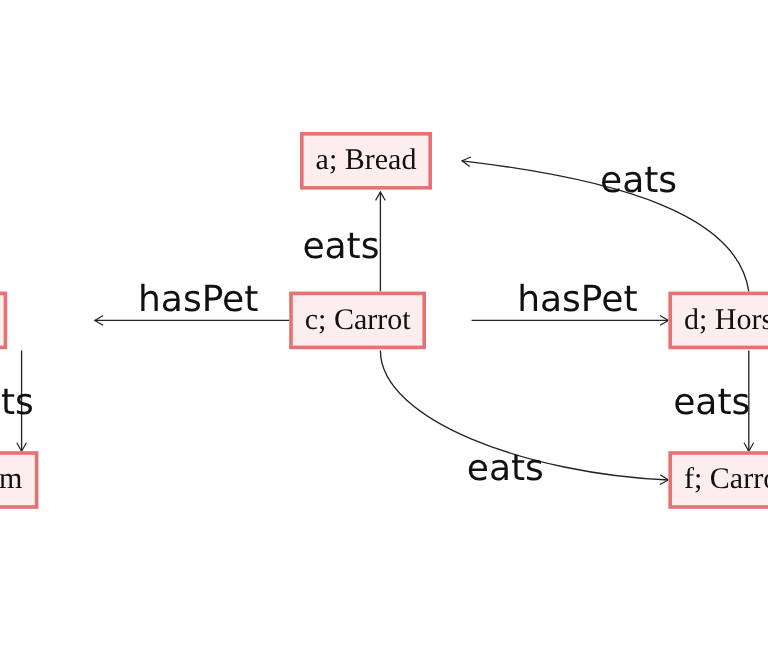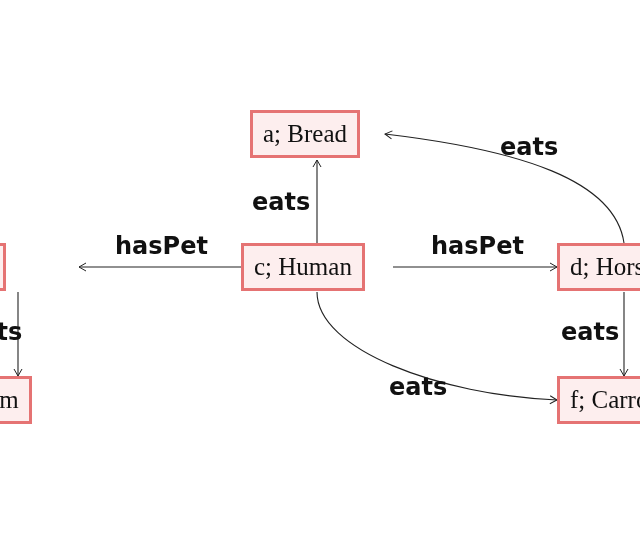--- a/index.html
+++ b/index.html
@@ -2,21 +2,21 @@
 <html><head>
 <meta charset="utf-8">
 <style>
   html, body { margin:0; padding:0; background:#ffffff; }
   body { width:640px; height:555px; position:relative; overflow:hidden;
          font-family:"DejaVu Sans", sans-serif; }
   svg.edges { position:absolute; left:0; top:0; }
   .node { position:absolute; box-sizing:border-box; border:3px solid #e57373;
           background:#fdeeee; color:#111; font-size:25px; line-height:42px;
           white-space:nowrap; padding:0 10px;font-family:Liberation Serif, serif; }
-  .lbl { position:absolute; font-size:24px; color:#111; white-space:nowrap;font-weight:bold; }
+  .lbl { position:absolute; font-size:30px; color:#111; white-space:nowrap; }
 </style>
 </head>
 <body>
 
 <svg class="edges" width="640" height="555">
   <defs>
     <marker id="arr" markerWidth="10" markerHeight="10" refX="8" refY="5" orient="auto" markerUnits="userSpaceOnUse">
       <path d="M1,1 L8,5 L1,9" fill="none" stroke="#222" stroke-width="1"></path>
     </marker>
   </defs>
@@ -26,21 +26,21 @@
     <path d="M393,267 L557,267"></path>
     <path d="M317,292 C317,350 440,395 557,400"></path>
     <path d="M624,243 C615,180 520,150 385,134"></path>
     <path d="M624,292 L624,376"></path>
     <path d="M18,292 L18,376"></path>
   </g>
 </svg>
 
 <div class="node" style="left:250px;top:110px;">a; Bread</div>
 <div class="node" style="left:-90px;top:243px;">b; Bird</div>
-<div class="node" style="left:241px;top:243px;">c; Human</div>
+<div class="node" style="left:241px;top:243px;">c; Carrot</div>
 <div class="node" style="left:557px;top:243px;">d; Horse</div>
 <div class="node" style="left:-80px;top:376px;">e; Worm</div>
 <div class="node" style="left:557px;top:376px;">f; Carrot</div>
 
 <div class="lbl" style="left:252px;top:188px;">eats</div>
 <div class="lbl" style="left:115px;top:232px;">hasPet</div>
 <div class="lbl" style="left:431px;top:232px;">hasPet</div>
 <div class="lbl" style="left:389px;top:373px;">eats</div>
 <div class="lbl" style="left:500px;top:133px;">eats</div>
 <div class="lbl" style="left:561px;top:318px;">eats</div>

